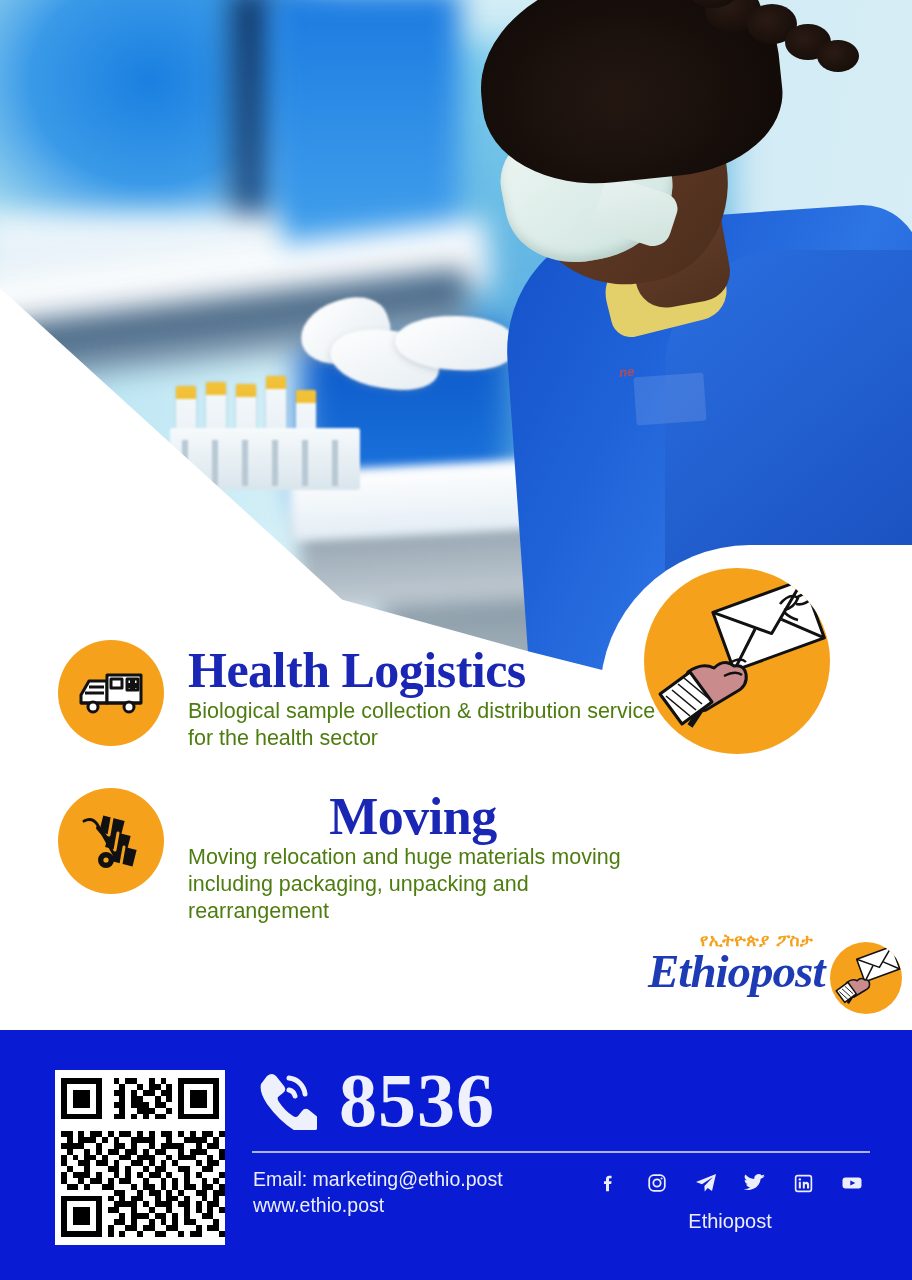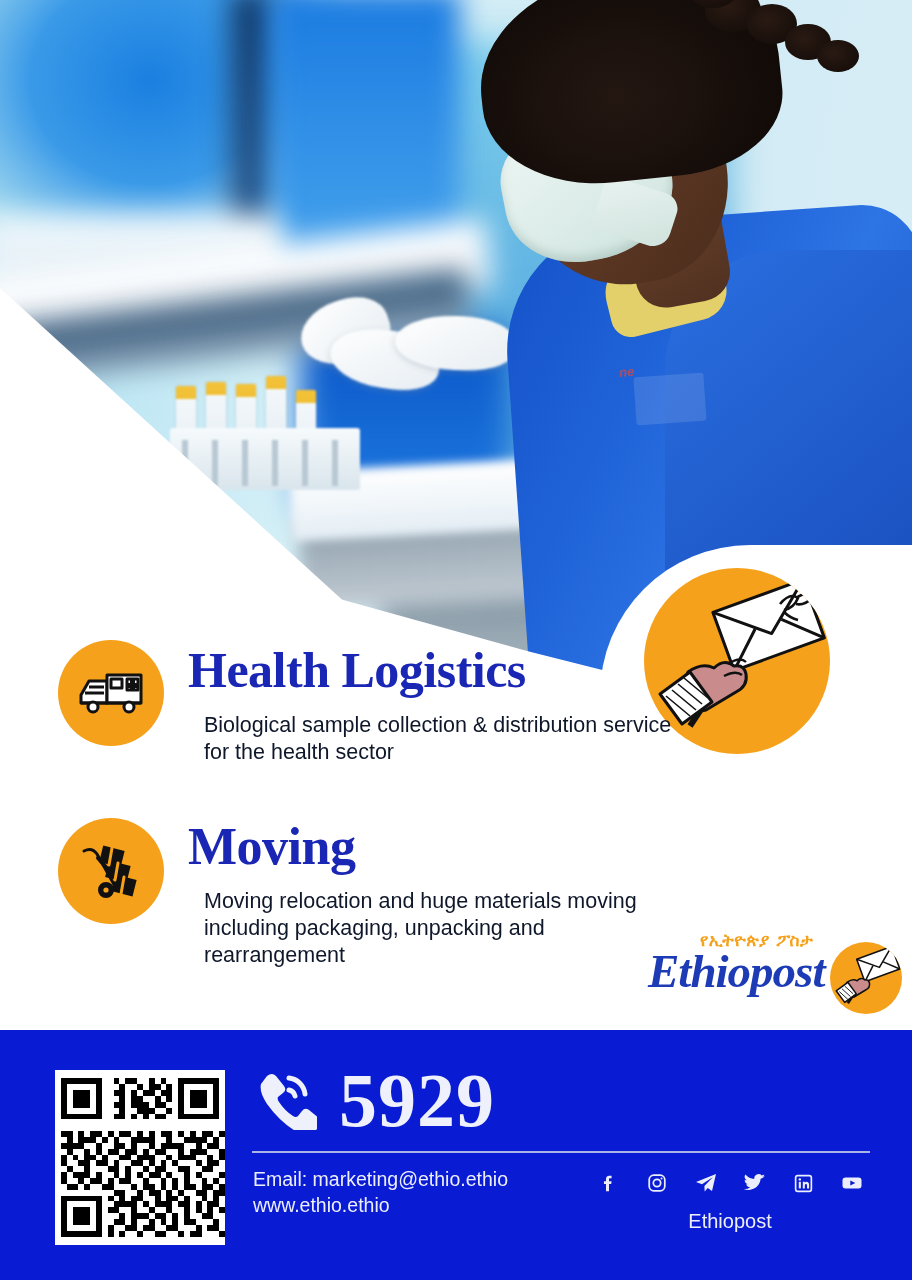--- a/index.html
+++ b/index.html
@@ -269,29 +269,29 @@
   .service-title {
     color: #1a27b5;
     font-family: "Liberation Serif", serif;
     font-weight: bold;
     font-size: 50px;
     line-height: 52px;
     letter-spacing: -0.5px;
     margin: 0 0 2px 0;
   }
   .service-desc {
-    color: #0f172a;
+    color: #4d7c0f;
     font-family: "Liberation Sans", sans-serif;
     font-size: 21.5px;
     line-height: 27px;
-    margin: 16px;
+    margin: 0;
     max-width: 470px;
   }
   .service--moving { margin-top: 36px; }
-  .service--moving .service-title { font-size: 52px; line-height: 50px; }
+  .service--moving .service-title { font-size: 52px; line-height: 50px; text-align: center; }
   .service--moving .service-desc { max-width: 450px; }
 
   
   .brand-logo {
     position: absolute; left: 612px; top: 930px;
     width: 255px; height: 86px; margin-left: 36px;
   }
   .brand-amharic {
     position: absolute; left: 52px; top: 0;
     color: #F5A11B;
@@ -749,28 +749,28 @@
   <div class="phone-row">
     <span>
       <svg width="64" height="64" viewBox="0 0 64 64">
         <path d="M14 10 q5 -4 9 0 l8 10 q3 4 -1 7 l-5 4 q-1 2 1 5 q6 9 14 14 q3 2 5 0 l4 -5 q3 -4 7 -1 l10 8 q4 4 0 9 l-6 6 q-4 4 -10 2 Q30 60 14 38 Q6 26 8 18 z" fill="#eef1fb"></path>
         <g fill="none" stroke="#eef1fb" stroke-width="5" stroke-linecap="round">
           <path d="M36 12 a18 18 0 0 1 16 16"></path>
           <path d="M36 24 a8 8 0 0 1 6 6"></path>
         </g>
       </svg>
     </span>
-    <span class="phone-number">5929</span>
+    <span class="phone-number">8536</span>
   </div>
 
   <div class="divider"></div>
 
   <div class="contact">
-    <div>Email: marketing@ethio.ethio</div>
-    <div>www.ethio.ethio</div>
+    <div>Email: marketing@ethio.post</div>
+    <div>www.ethio.post</div>
   </div>
 
   <div class="social">
     <span class="social-icon">
       <svg width="22" height="22" viewBox="0 0 24 24" fill="#eceffb">
         <path d="M15.5 4h-2.2C11 4 9.8 5.5 9.8 7.6V10H7.6v3.2h2.2V21h3.3v-7.8h2.4l.4-3.2h-2.8V8c0-.8.3-1.2 1.2-1.2h1.6V4z"></path>
       </svg>
     </span>
     <span class="social-icon">
       <svg width="22" height="22" viewBox="0 0 24 24" fill="none" stroke="#eceffb" stroke-width="1.9">

